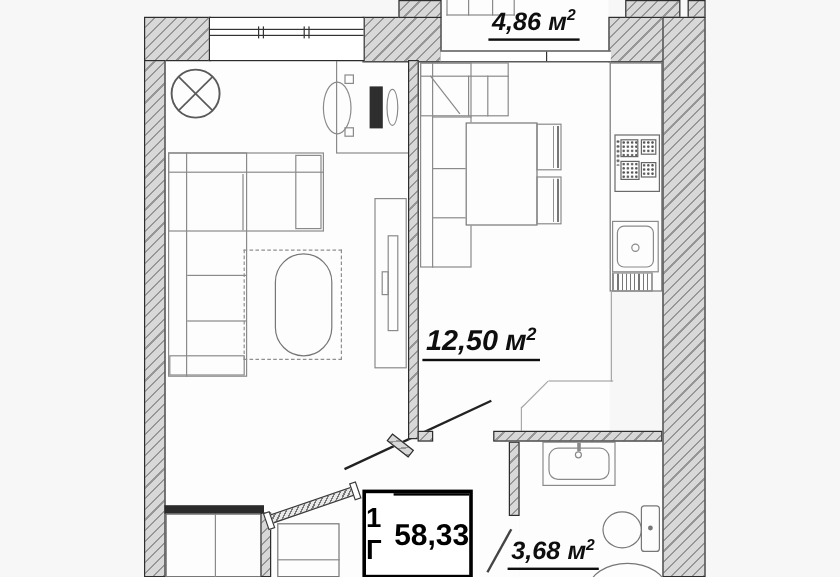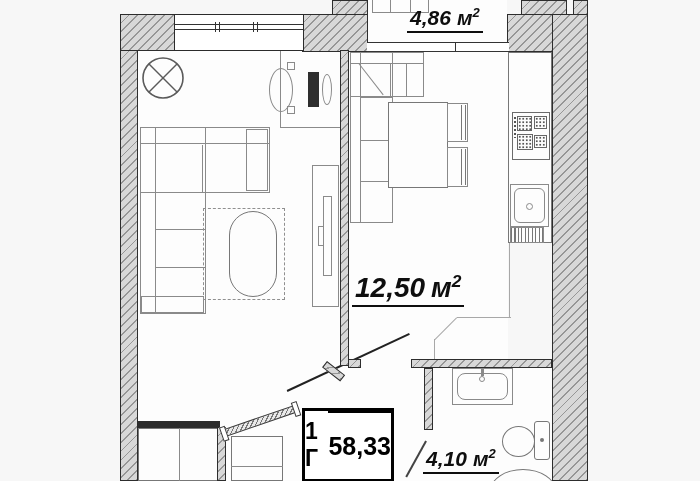--- a/index.html
+++ b/index.html
@@ -156,25 +156,25 @@
 
   <div class="abs doorleaf" style="left:225px;top:429px;width:74px;height:8px;transform:rotate(-19deg);transform-origin:left center;">
     <div class="cap" style="left:-5px;top:-4px;width:6px;height:15px;"></div>
     <div class="cap" style="right:-5px;top:-4px;width:6px;height:15px;"></div>
   </div>
   <div class="abs" style="left:406px;top:476px;width:41px;height:1.6px;background:#444;transform:rotate(-61deg);transform-origin:left center;"></div>
 
   <div class="area-label" style="left:407px;top:6px;font-size:21px;">
     <span>4,86</span><span class="unit">м</span><sup>2</sup>
   </div>
-  <div class="area-label" style="left:352px;top:272px;font-size:28px;">
+  <div class="area-label" style="left:352px;top:272px;font-size:24px;">
     <span>12,50</span><span class="unit">м</span><sup>2</sup>
   </div>
   <div class="area-label" style="left:423px;top:447px;font-size:21px;">
-    <span>4,10</span><span class="unit">м</span><sup>2</sup>
+    <span>3,68</span><span class="unit">м</span><sup>2</sup>
   </div>
 
   <div class="info-box">
     <div class="info-cell top">1 Г</div>
     <div class="info-cell bottom">58,33</div>
   </div>
 
 </div>
 
 </body></html>

